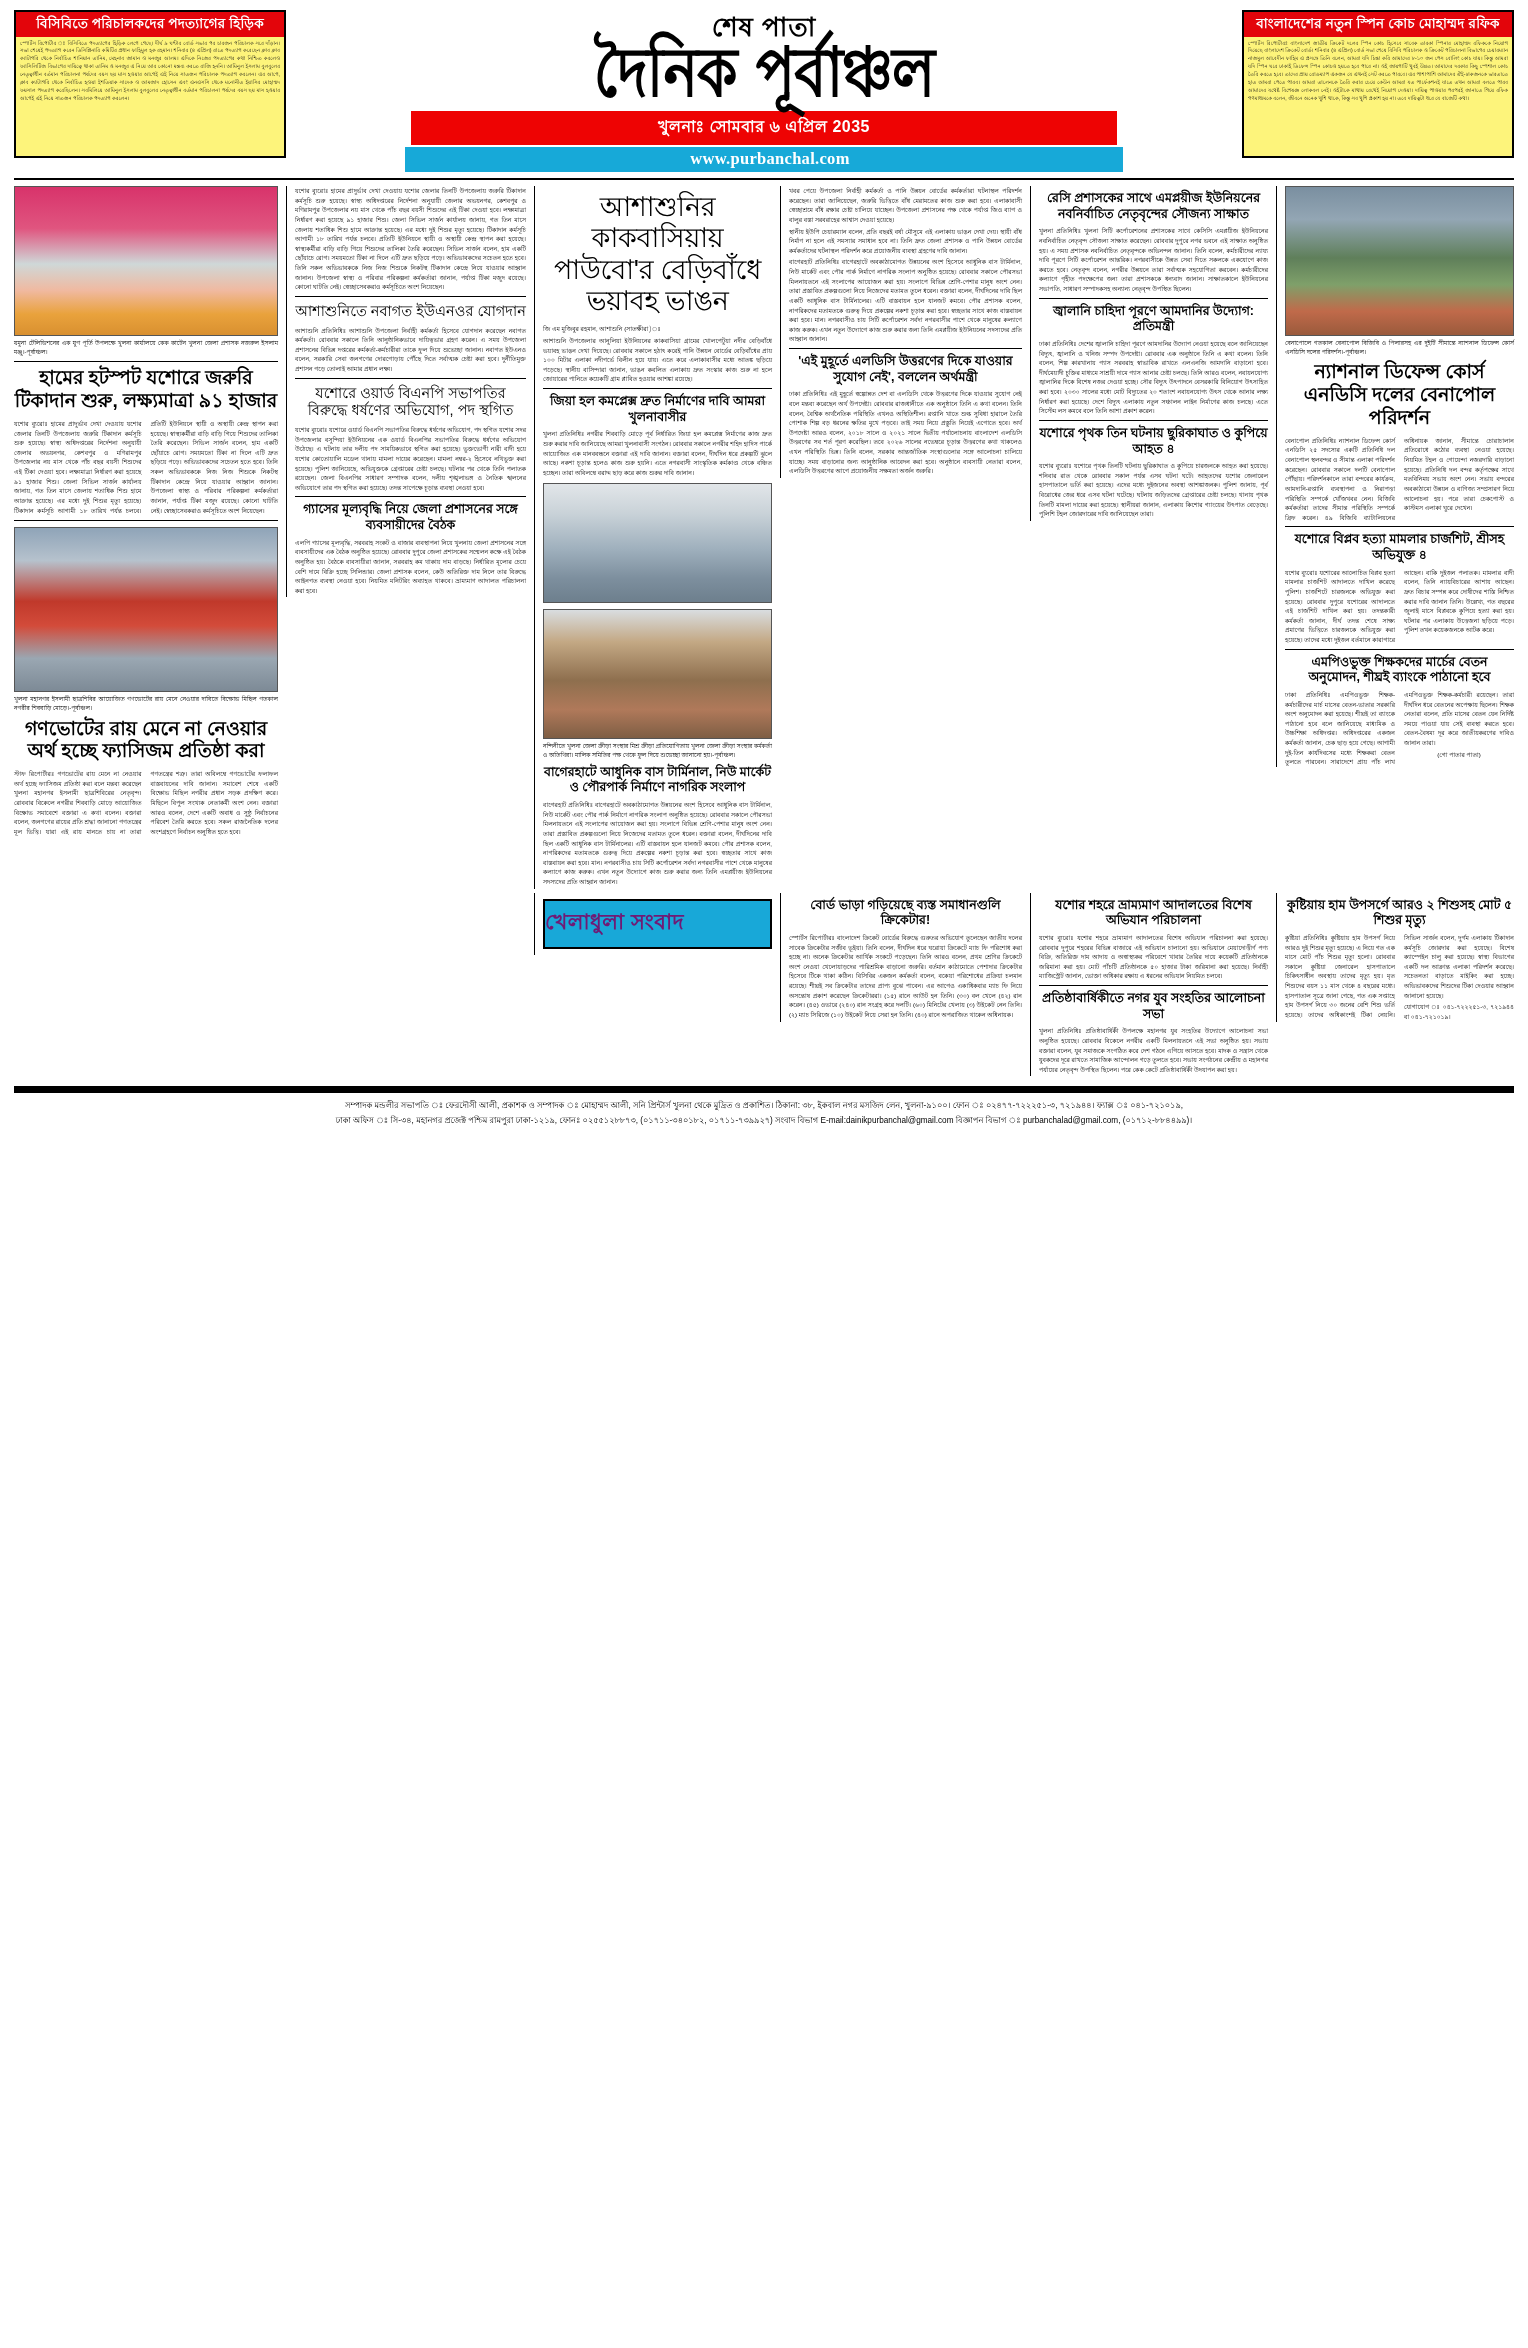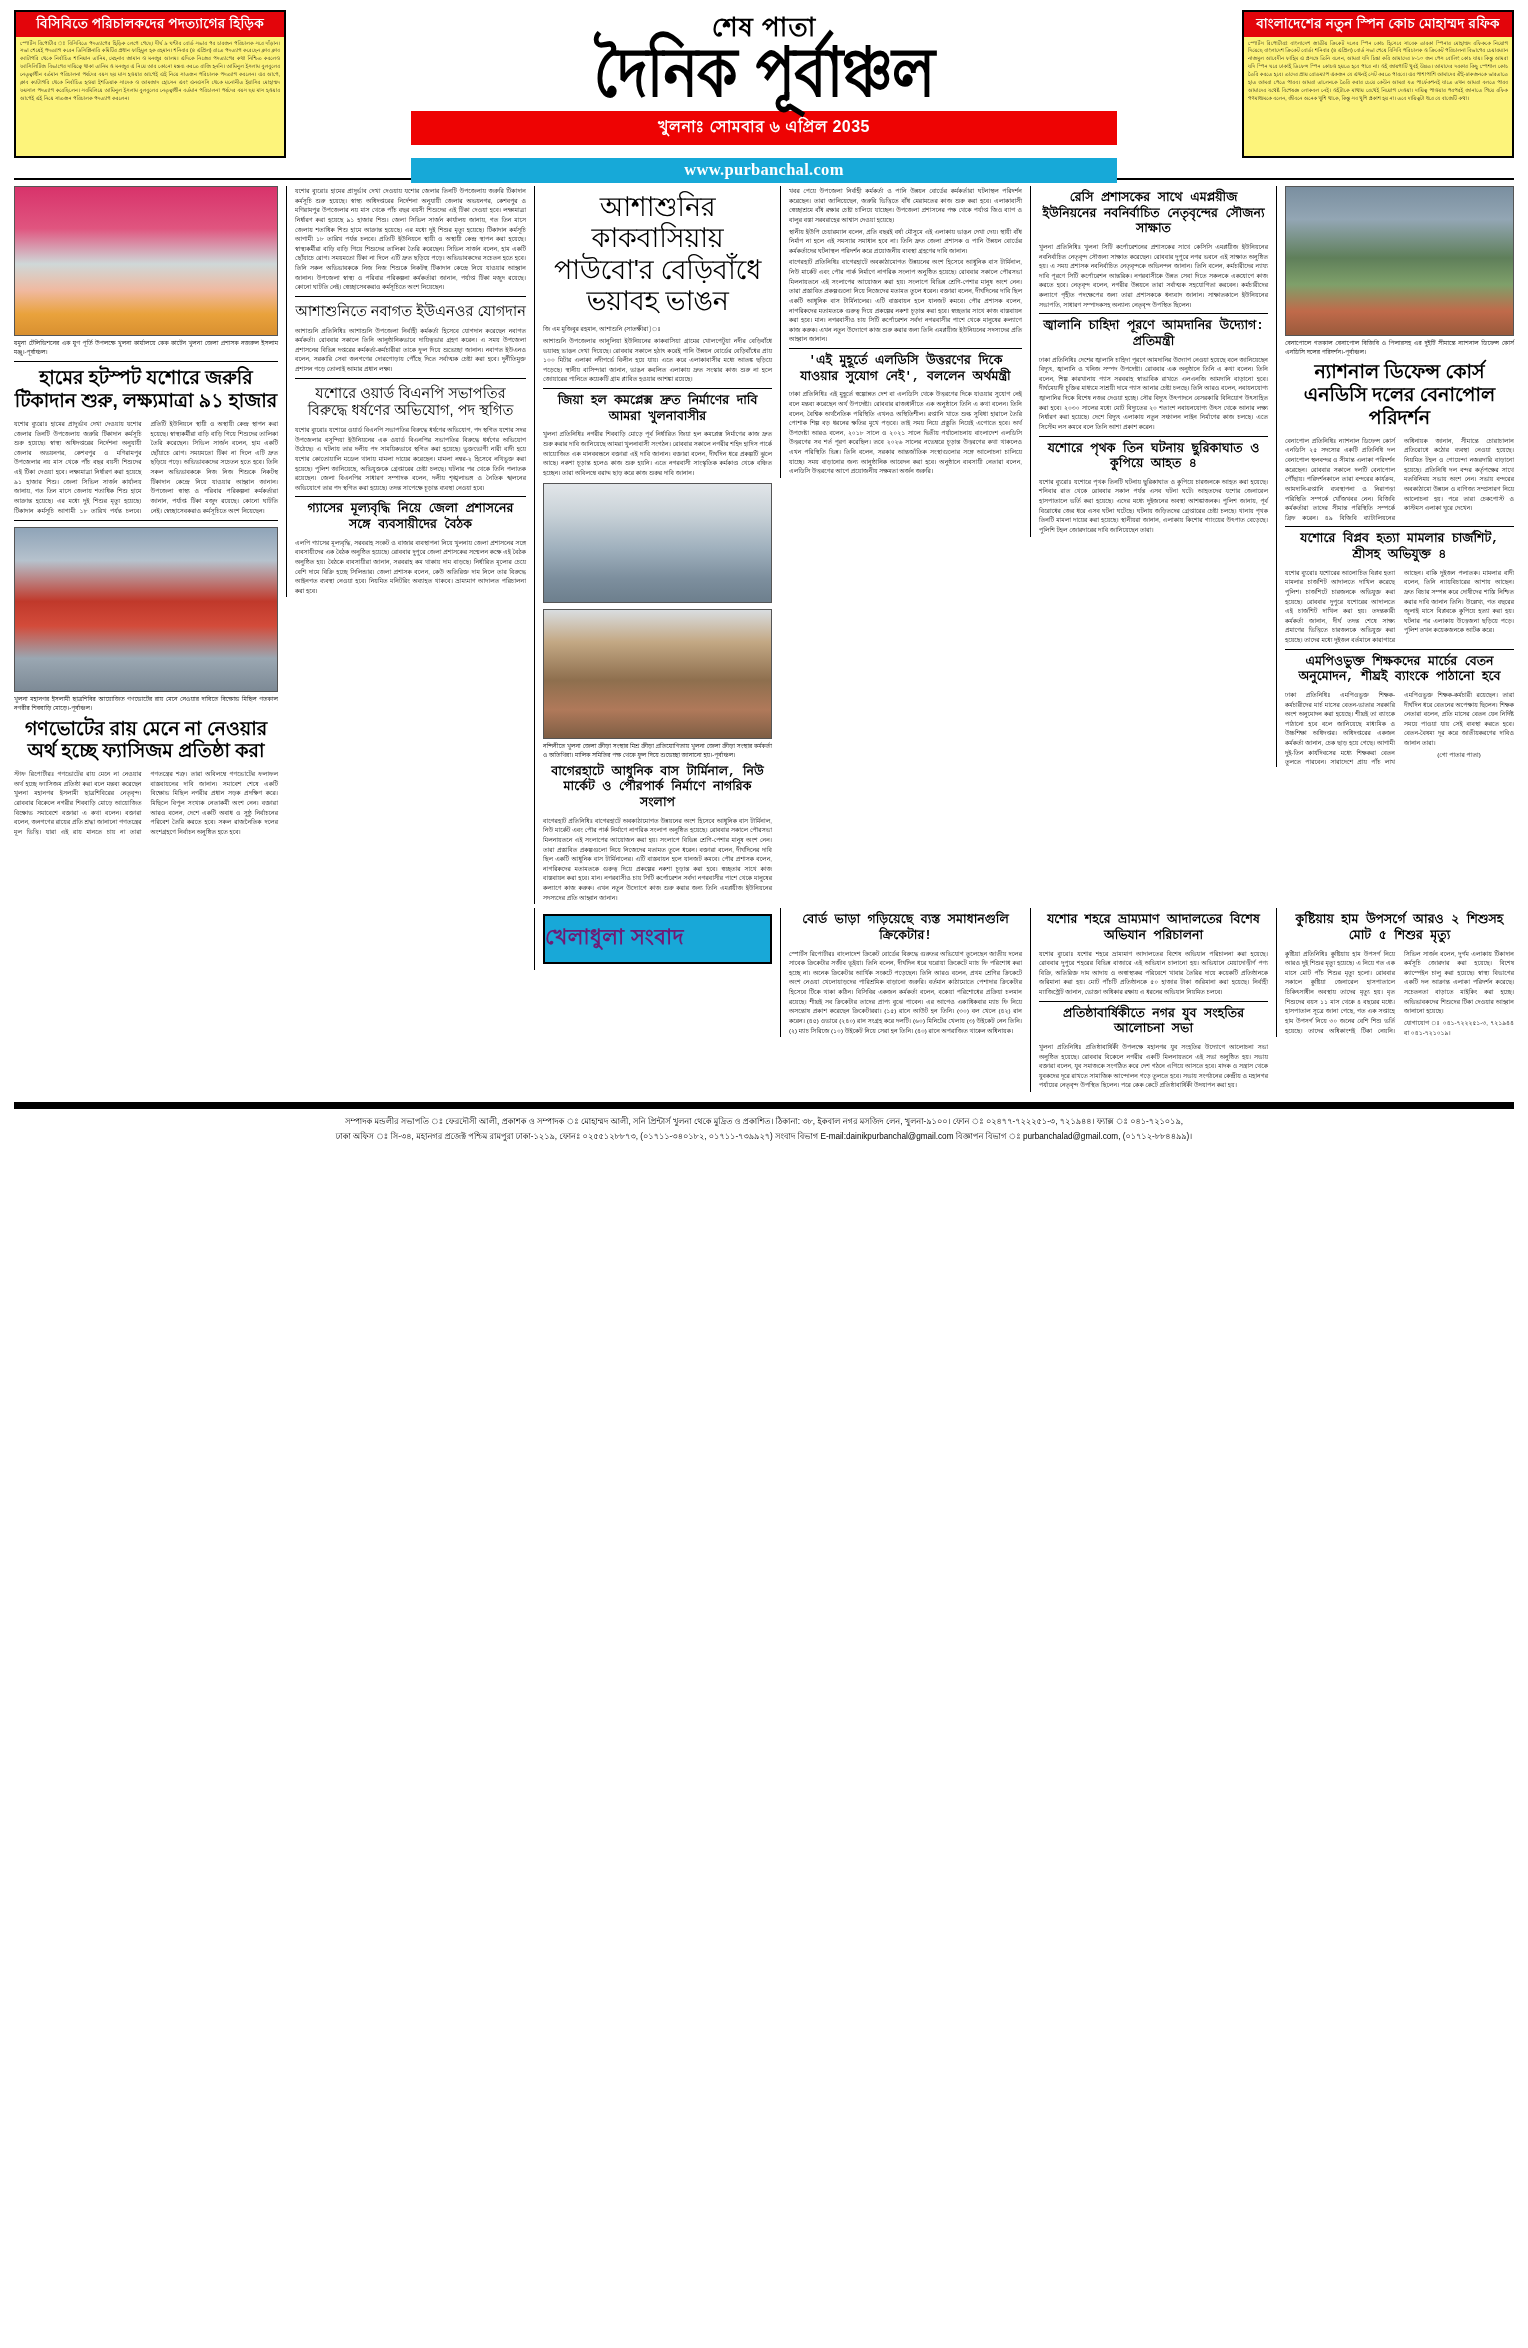--- a/index.html
+++ b/index.html
@@ -36,21 +36,21 @@
     letter-spacing:-1px;
     font-family:"DejaVu Sans","Liberation Sans",sans-serif;
     transform:scaleY(1.18);transform-origin:center top;
   }
   .datebar{
     background:#ee0303;color:#fff;font-size:16px;font-weight:bold;
     padding:3px 0 4px 0;margin:14px auto 0 auto;width:76%;letter-spacing:.5px;
   }
   .weburl{
     background:#17a9d8;color:#fff;font-size:16.5px;font-weight:bold;
-    padding:2px 0 3px 0;margin:13px auto 0 auto;width:76%;
+    padding:2px 0 3px 12px;margin:2px auto 0 auto;width:76%;
     font-family:"Liberation Serif","DejaVu Serif",serif;letter-spacing:.3px;
   }
 
   
   .rule-hr{border:0;border-top:2px solid #000;margin:8px 0 0 0;}
   .thin-hr{border:0;border-top:1px solid #000;margin:4px 0;}
 
   .grid{display:flex;gap:0;margin-top:6px;align-items:flex-start;}
   .col{box-sizing:border-box;}
   .c1{width:272px;padding-right:8px;}
@@ -62,21 +62,21 @@
 
   .photo{
     width:100%;background:#c9c9c9;border:1px solid #555;box-sizing:border-box;
     position:relative;overflow:hidden;
   }
   .caption{font-size:6px;line-height:1.45;text-align:justify;margin:3px 0 5px 0;}
 
   .hl-xl{font-size:27px;font-weight:normal;line-height:1.16;text-align:center;margin:6px 0 7px 0;letter-spacing:-.3px;}
   .hl-lg{font-size:19px;font-weight:bold;line-height:1.2;text-align:center;margin:5px 0 6px 0;}
   .hl-md{font-size:14.5px;font-weight:normal;line-height:1.22;text-align:center;margin:6px 0 5px 0;}
-  .hl-sm{font-size:12.5px;font-weight:bold;line-height:1.25;text-align:center;margin:5px 0 4px 0;font-family:Liberation Mono, monospace;}
+  .hl-sm{font-size:12.5px;font-weight:bold;line-height:1.25;text-align:center;margin:5px 0 4px 0;}
 
   .body-txt{font-size:6.1px;line-height:1.58;text-align:justify;color:#000;}
   .body-txt p{margin:0 0 2px 0;}
 
   .twocol{column-count:2;column-gap:9px;}
 
   .sports-banner{
     background:#18a8d8;color:#701a75;text-align:left;font-weight:bold;
     font-size:21px;padding:5px 0 6px 0;border:2px solid #000;box-sizing:border-box;
     margin:6px 0 6px 0;letter-spacing:.5px;

